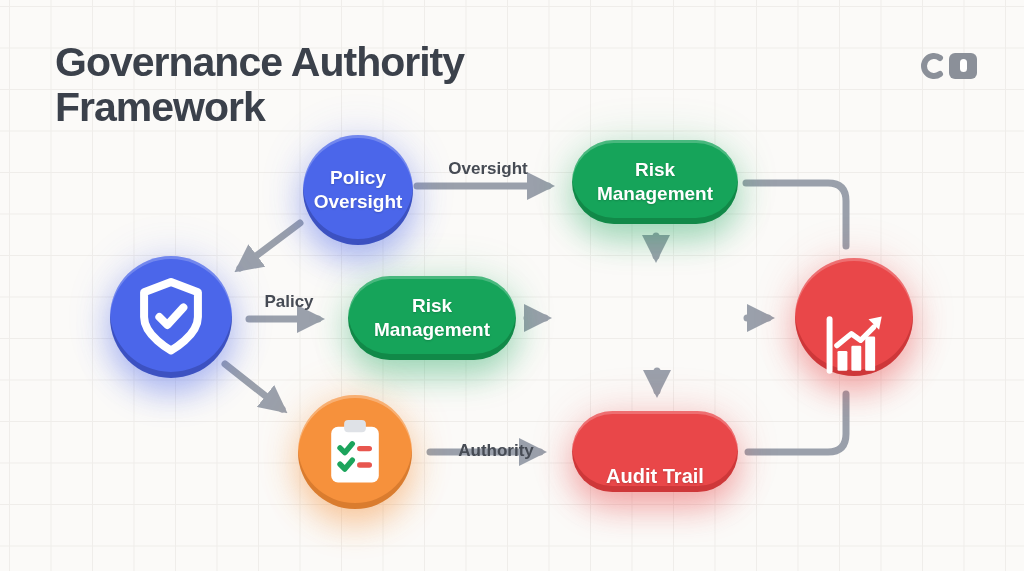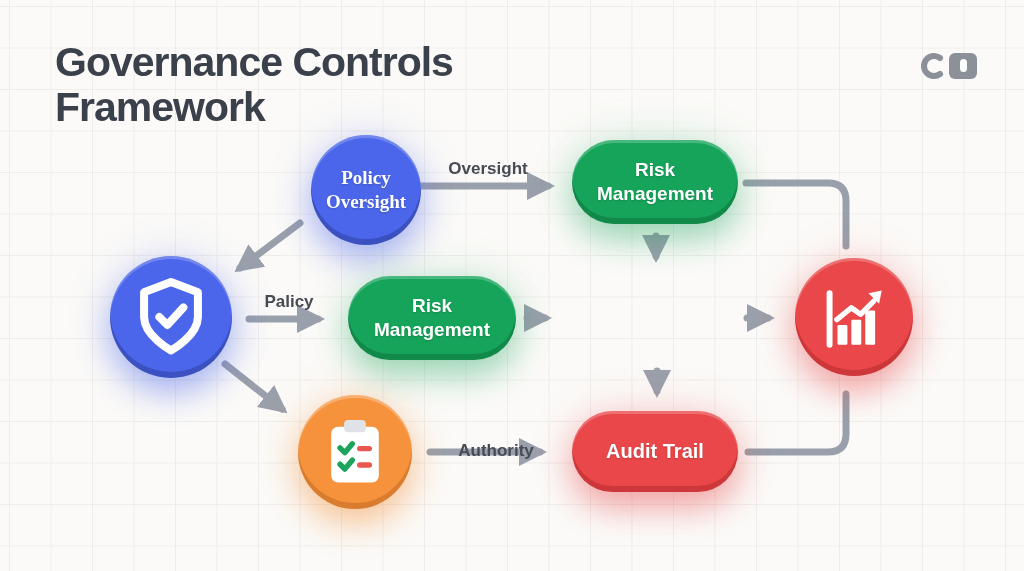--- a/index.html
+++ b/index.html
@@ -31,22 +31,22 @@
     box-shadow:inset 0 -6px 0 rgba(0,0,30,.20), inset 0 3px 0 rgba(255,255,255,.22),
                0 16px 32px rgba(75,102,234,.40), 0 0 46px rgba(75,102,234,.18);}
   .node-green{background:var(--green,#16a45a);
     box-shadow:inset 0 -6px 0 rgba(0,40,10,.22), inset 0 3px 0 rgba(255,255,255,.22),
                0 16px 32px rgba(22,164,90,.35), 0 0 46px rgba(22,164,90,.16);}
   .node-orange{background:var(--orange,#f6913c);
     box-shadow:inset 0 -6px 0 rgba(120,50,0,.22), inset 0 3px 0 rgba(255,255,255,.28),
                0 16px 32px rgba(246,145,60,.42), 0 0 46px rgba(246,145,60,.20);}
   .node-red{background:var(--red,#e94749);
     box-shadow:inset 0 -6px 0 rgba(110,0,0,.22), inset 0 3px 0 rgba(255,255,255,.22),
-               0 16px 32px rgba(233,71,73,.40), 0 0 46px rgba(233,71,73,.18);}
-  #node-policy-oversight{left:311px;top:135px;width:110px;height:110px;font-size:19px;line-height:1.25;text-shadow:0 1px 2px rgba(0,0,0,.18);font-family:Liberation Serif, serif;}
+               0 16px 32px rgba(233,71,73,.40), 0 0 46px rgba(233,71,73,.18);align-items:flex-end;}
+  #node-policy-oversight{left:303px;top:135px;width:110px;height:110px;font-size:19px;line-height:1.25;text-shadow:0 1px 2px rgba(0,0,0,.18);}
   #node-shield{left:110px;top:256px;width:122px;height:122px;}
   #node-risk-top{left:572px;top:140px;width:166px;height:84px;}
   #node-risk-mid{left:348px;top:276px;width:168px;height:84px;}
   #node-compliance{left:572px;top:276px;width:168px;height:84px;}
   #node-audit{left:572px;top:411px;width:166px;height:81px;font-size:20px;}
   #node-chart{left:795px;top:258px;width:118px;height:118px;}
   #node-clipboard{left:298px;top:395px;width:114px;height:114px;}
   
   .connectors{position:absolute;left:0;top:0;}
   .edge{fill:none;stroke:var(--arrow,#9aa0ab);stroke-width:7;stroke-linecap:round;}
@@ -60,21 +60,21 @@
   #label-palicy{left:289px;top:292px;}
   #label-authority{left:496px;top:441px;}
   .logo-shape{stroke:var(--logo,#8b9099);fill:none;}
   .logo-fill{fill:var(--logo,#8b9099);}
 </style>
 </head>
 <body>
 
 <div class="canvas">
 
-  <h1 class="title">Governance Controls Framework</h1>
+  <h1 class="title">Governance Authority Framework</h1>
 
   <div class="logo">
     <svg width="62" height="32" viewBox="0 0 62 32">
       <path class="logo-shape" d="M22 8 A 10 10 0 1 0 22 24" stroke-width="6" stroke-linecap="round"></path>
       <rect class="logo-fill" x="31" y="3" width="28" height="26" rx="6"></rect>
       <rect x="42" y="9" width="7" height="13" rx="3.5" fill="#ffffff"></rect>
     </svg>
   </div>
 
   <svg class="connectors" width="1024" height="571" viewBox="0 0 1024 571">

